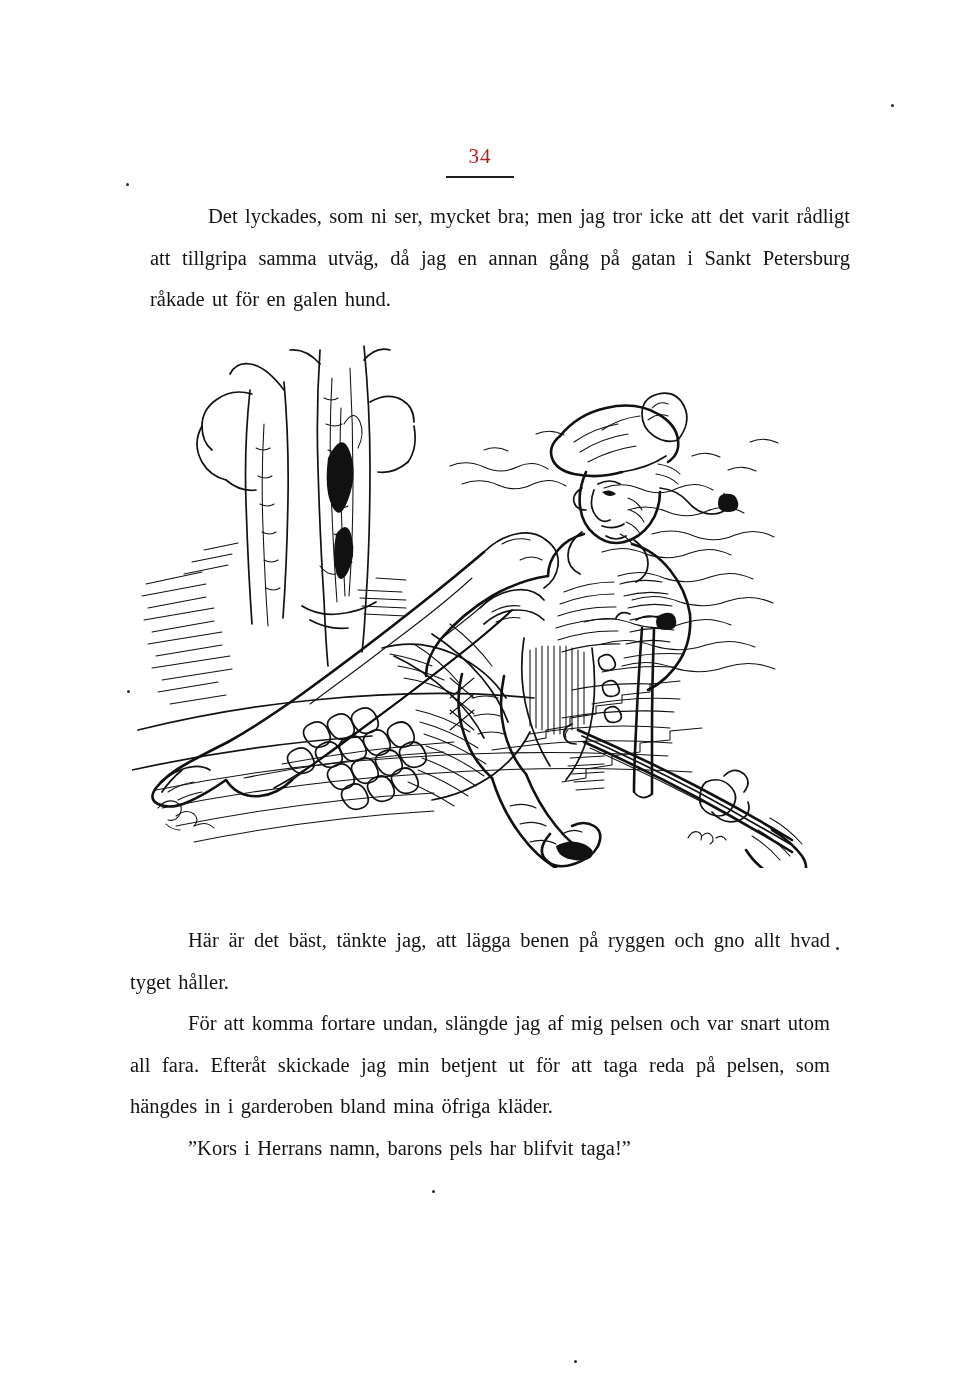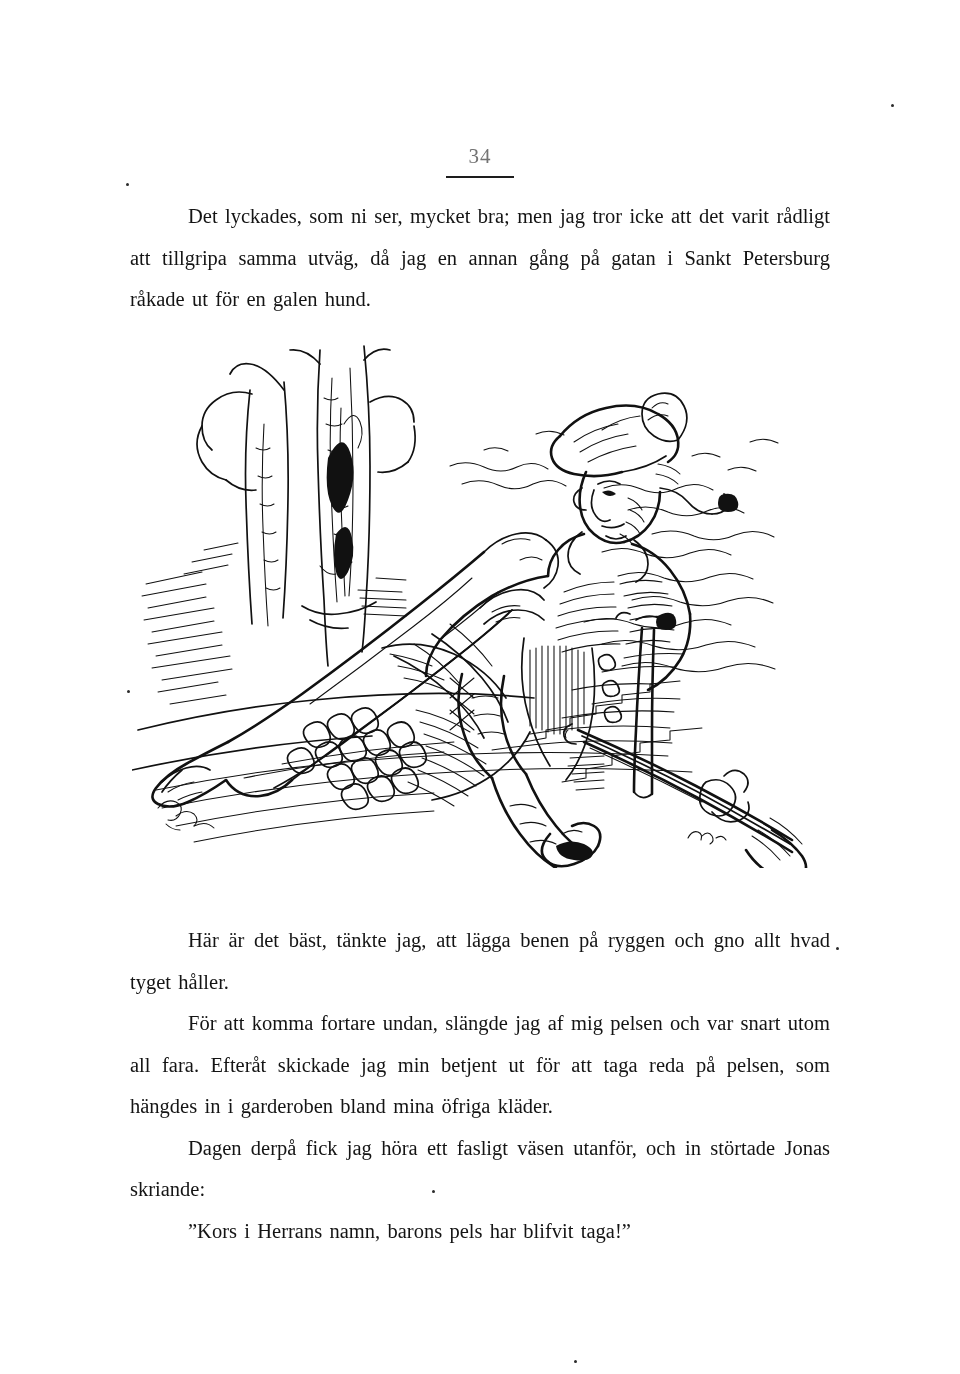--- a/index.html
+++ b/index.html
@@ -27,36 +27,36 @@
     position: absolute;
     left: 0;
     right: 0;
     top: 146px;
     text-align: center;
   }
   .folio {
     font-size: 21px;
     letter-spacing: 1px;
     line-height: 1;
-    color: #737373;
+    color: #b91c1c;
   }
   .folio-rule {
     width: 68px;
     height: 2px;
     background: #1d1d1d;
     margin: 9px auto 0 auto;
   }
 
   
   .textblock {
     position: absolute;
     left: 130px;
     width: 700px;
   }
-  .tb-top  { top: 196px; }
+  .tb-top  { top: 196px; margin-left: 20px; }
   .tb-bot  { top: 920px; }
 
   p.para {
     margin: 0;
     font-size: 20.5px;
     line-height: 41.5px;
     text-align: justify;
     text-justify: inter-word;
     word-spacing: 2.2px;
     text-indent: 58px;
@@ -487,21 +487,20 @@
           <path d="M584 500 q6 -4 10 2"></path>
         </g>
       </g>
 
     </svg>
   </div>
 
   <div class="textblock tb-bot">
     <p class="para">Här är det bäst, tänkte jag, att lägga benen på ryggen och gno allt hvad tyget håller.</p>
     <p class="para">För att komma fortare undan, slängde jag af mig pelsen och var snart utom all fara. Efteråt skickade jag min betjent ut för att taga reda på pelsen, som hängdes in i garderoben bland mina öfriga kläder.</p>
-    <p class="para">Dagen derpå fick jag höra ett fasligt väsen utanför, och in störtade Jonas skriande:</p>
     <p class="para">”Kors i Herrans namn, barons pels har blifvit taga!”</p>
   </div>
 
   <div class="speck" style="left:126px;  top:183px;  width:3px; height:3px;"></div>
   <div class="speck" style="left:891px;  top:104px;  width:3px; height:3px;"></div>
   <div class="speck" style="left:127px;  top:690px;  width:3px; height:3px;"></div>
   <div class="speck" style="left:836px;  top:947px;  width:3px; height:3px;"></div>
   <div class="speck" style="left:574px;  top:1360px; width:3px; height:3px;"></div>
   <div class="speck" style="left:432px;  top:1190px; width:3px; height:3px;"></div>
 

